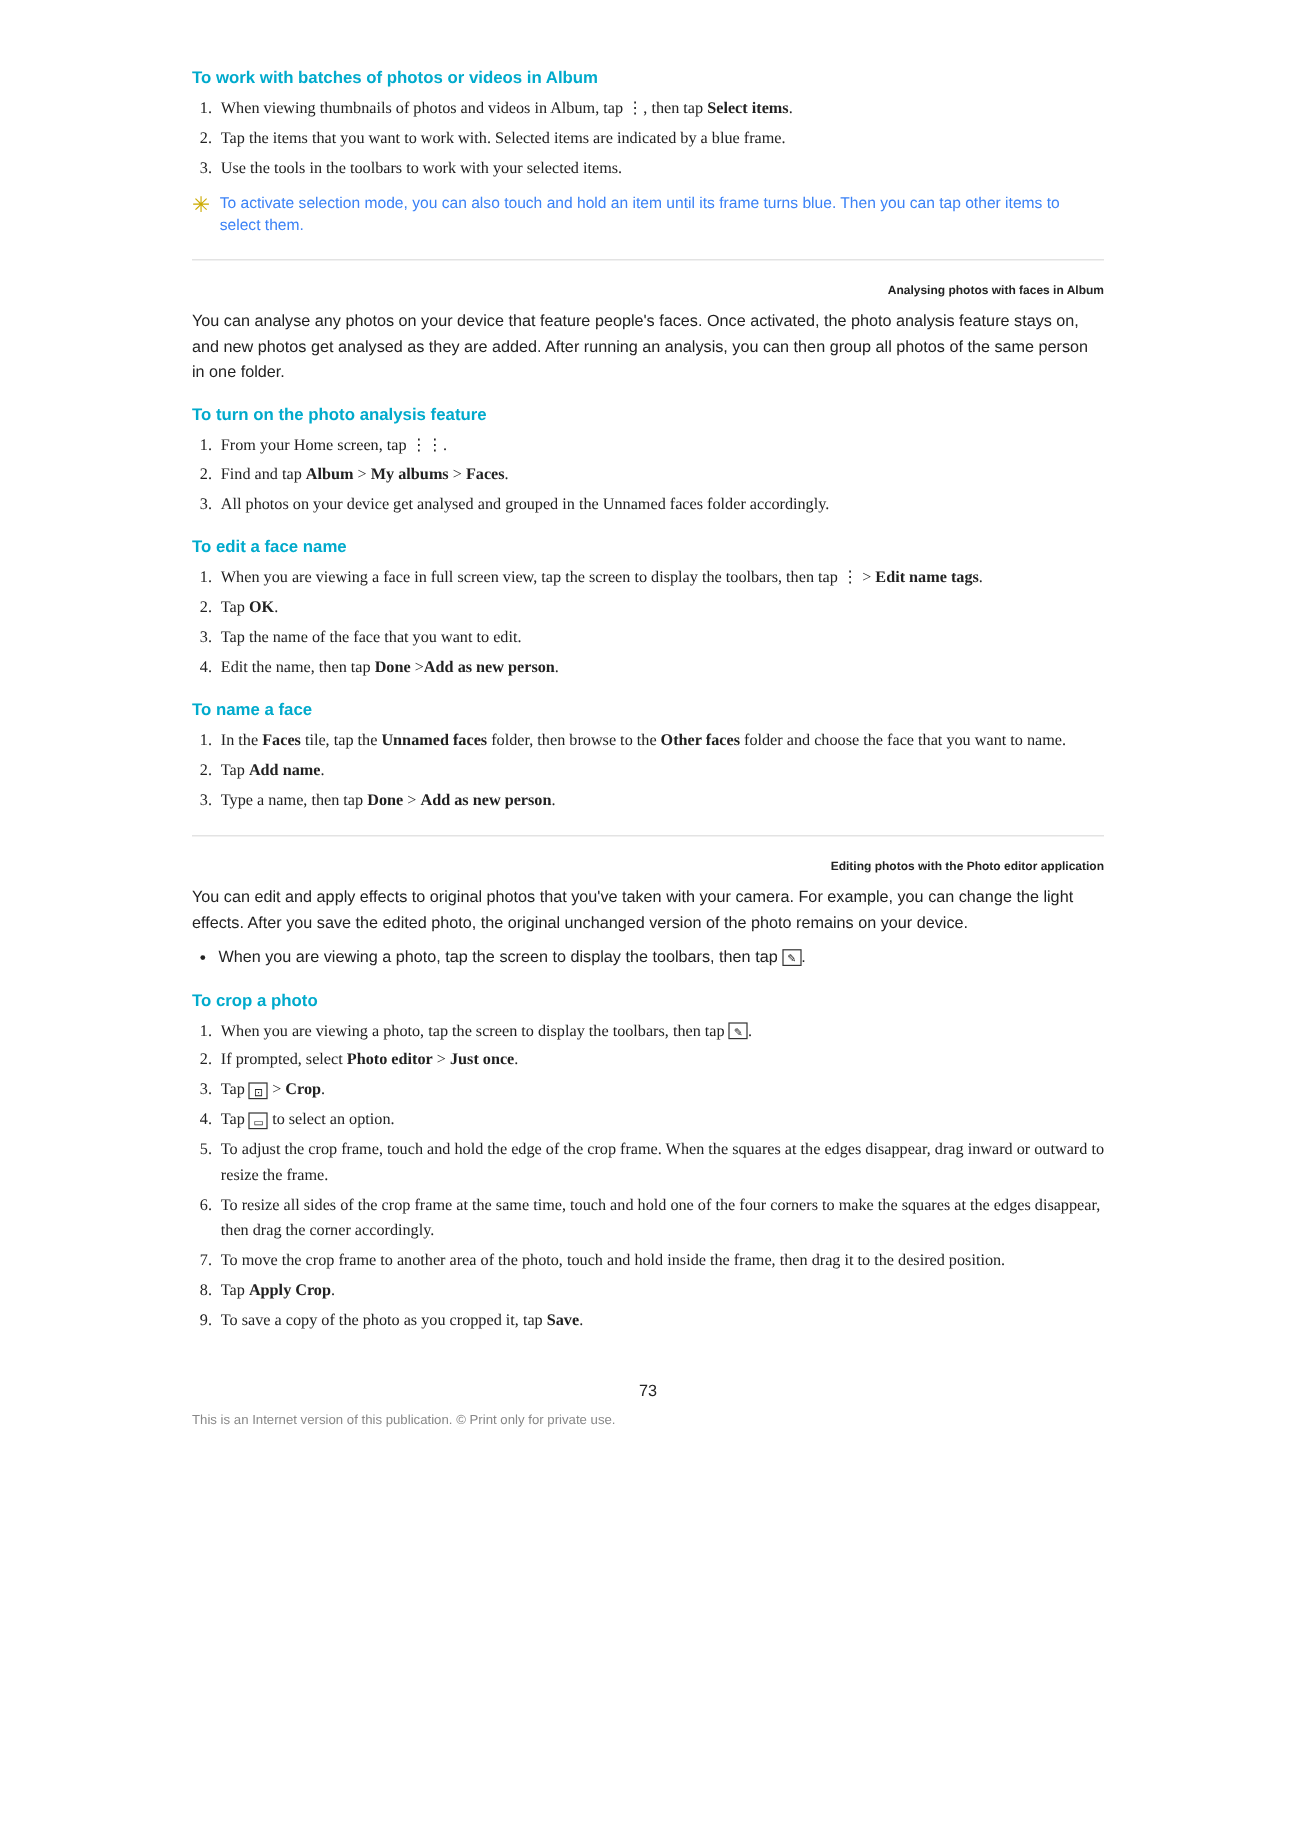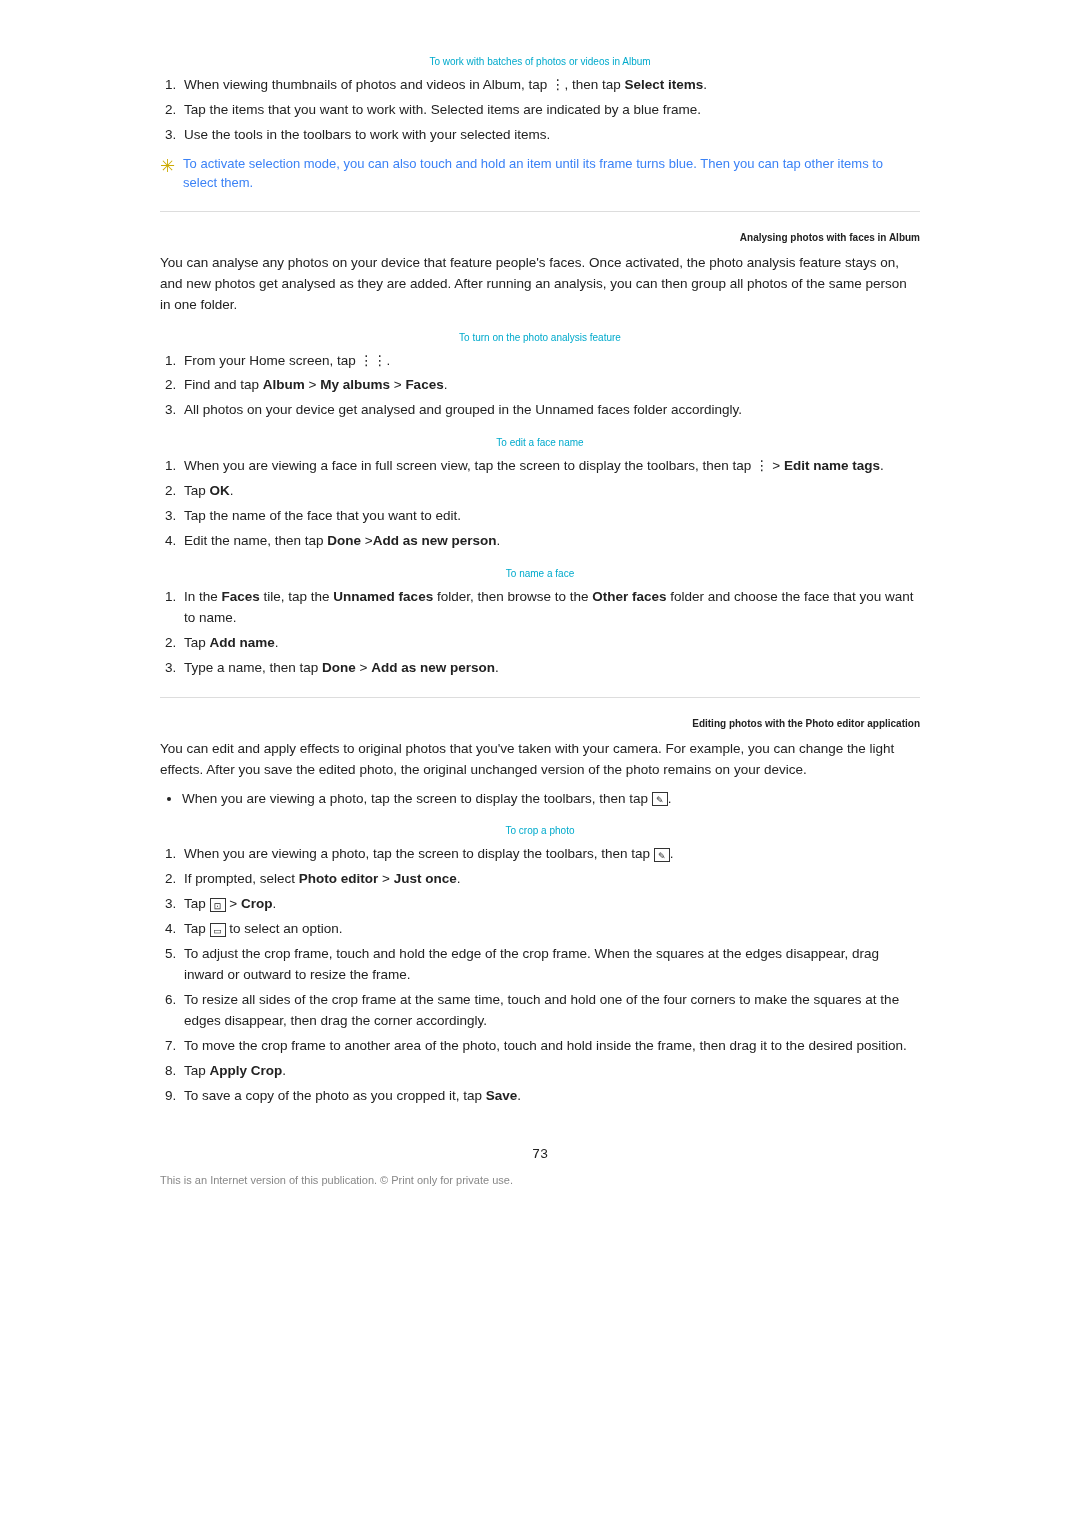--- a/index.html
+++ b/index.html
@@ -12,33 +12,33 @@
       min-height: 1527px;
       position: relative;
     }
     .page {
       width: 760px;
       margin: 0 auto;
       padding: 40px 0 60px 0;
     }
     .sub-heading {
       color: #00aacc;
-      font-size: 10px;
-      font-weight: normal;
+      font-size: 14px;
+      font-weight: bold;
       margin-bottom: 8px;
       margin-top: 16px;
-      text-align: center;
     }
     .body-text {
       margin-bottom: 8px;
       line-height: 1.55;
     }
     ol {
       margin-left: 20px;
       margin-bottom: 6px;
+      font-family: Liberation Serif, serif;
     }
     ol li {
       margin-bottom: 4px;
       line-height: 1.55;
       padding-left: 4px;
     }
     ul.bullet-list {
       list-style: disc;
       margin-left: 22px;
       margin-bottom: 6px;
@@ -69,21 +69,20 @@
       font-weight: bold;
       text-align: right;
       margin-top: 20px;
       margin-bottom: 10px;
     }
     .page-number {
       text-align: center;
       margin-top: 40px;
       font-size: 13.5px;
       color: #222;
-      font-family: Liberation Mono, monospace;
     }
     .footer-text {
       font-size: 11px;
       color: #888;
       margin-top: 12px;
     }
     b { font-weight: bold; }
     .divider {
       border: none;
       border-top: 1px solid #ddd;

